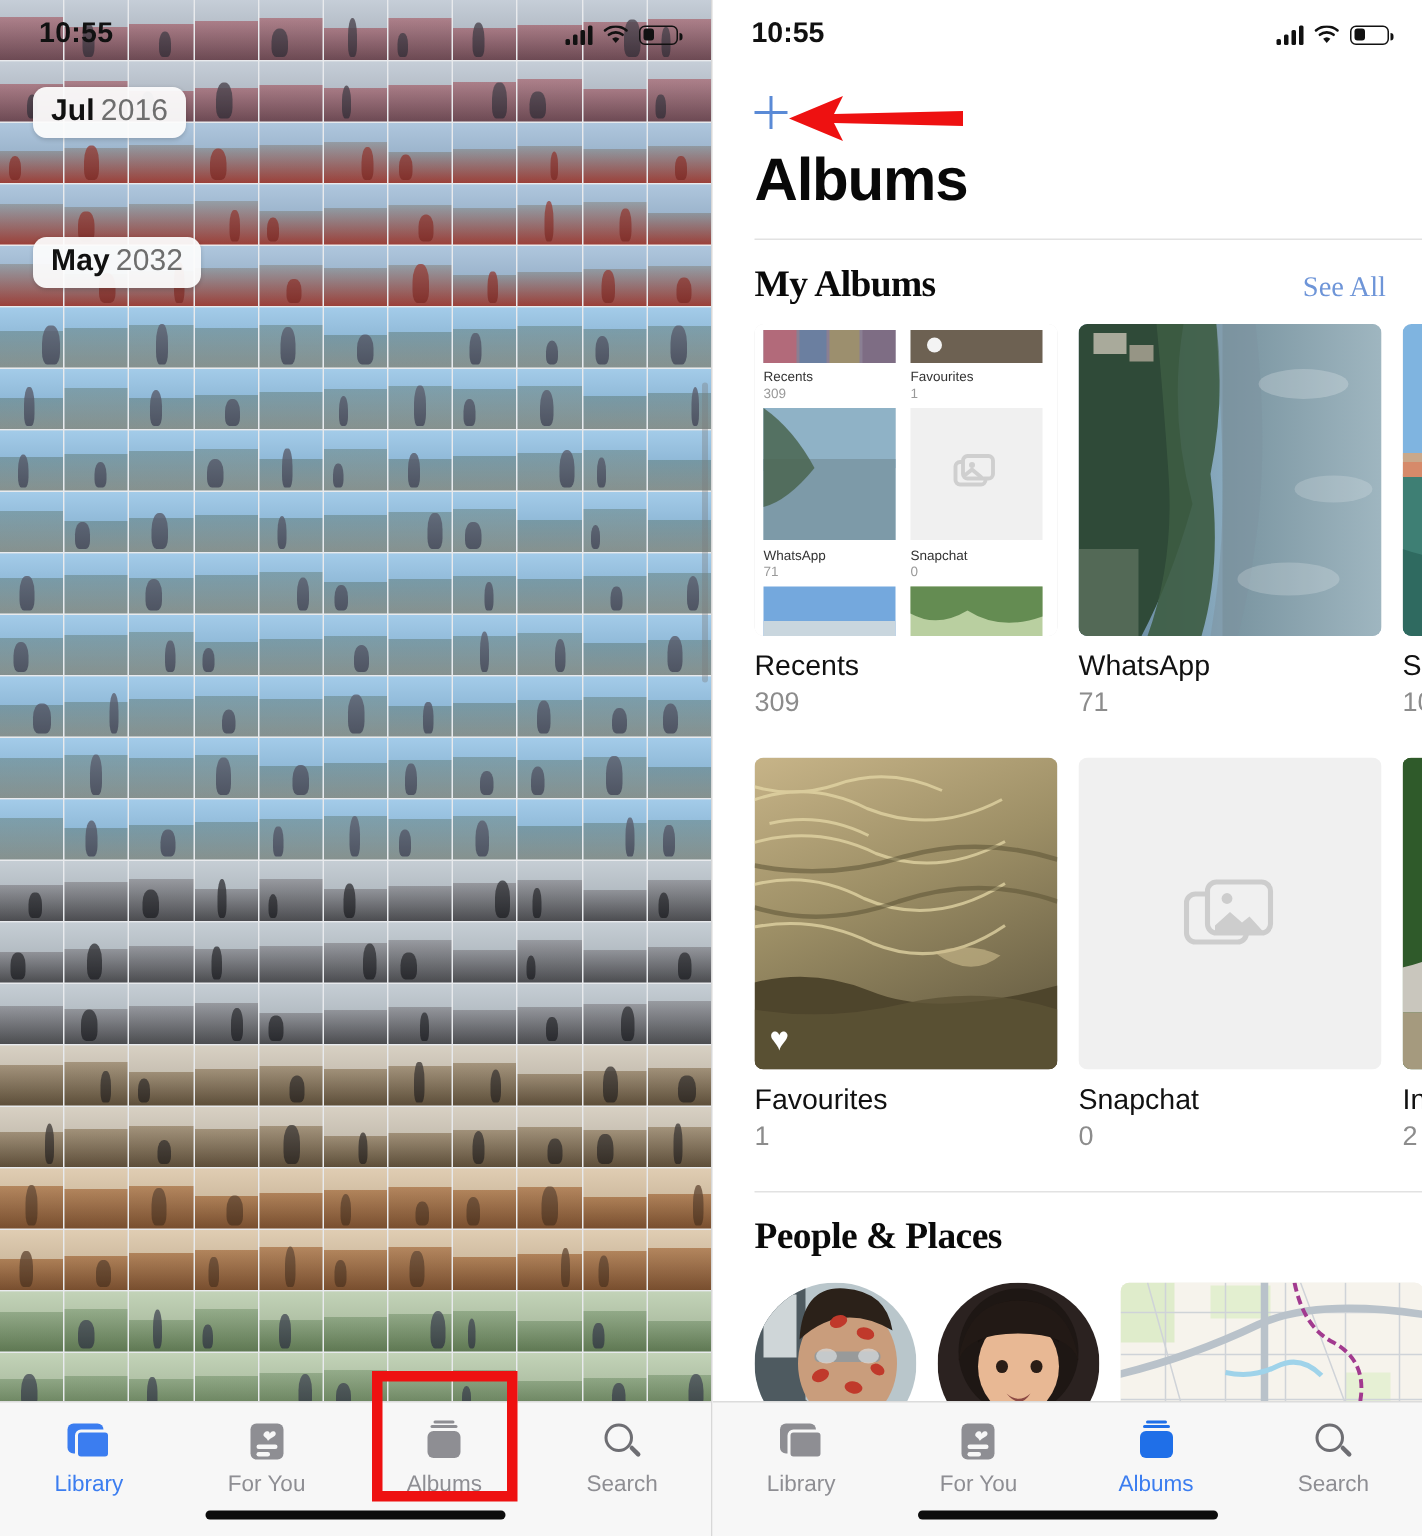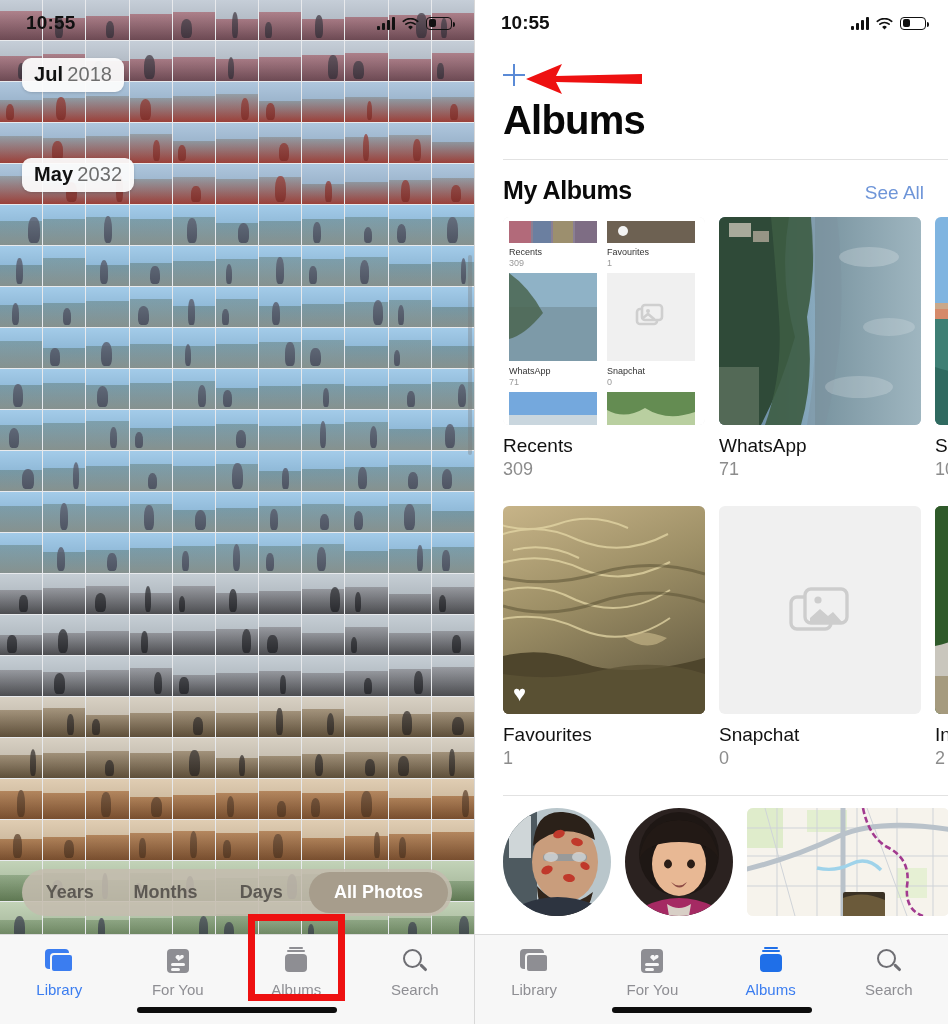--- a/index.html
+++ b/index.html
@@ -72,21 +72,21 @@
   .plus::before,.plus::after{ content:""; position:absolute; background:#5a8ad6; }
   .plus::before{ left:0; top:10px; width:22px; height:2px; }
   .plus::after{ top:0; left:10px; width:2px; height:22px; }
 
   .page-title { font-size:40px; font-weight:700; letter-spacing:-.8px;
      color:#080808; padding:6px 0 16px 28px; }
 
   .divider { height:1px; background:#e2e2e2; margin:0 0 0 28px; }
 
   .section-head { display:flex; align-items:baseline; justify-content:space-between;
-     padding:16px 24px 12px 28px; }
+     padding:16px 24px 12px 28px;font-family:Liberation Serif, serif; }
   .section-title { font-size:25px; font-weight:700; letter-spacing:-.4px; color:#0a0a0a; }
   .see-all { font-size:19px; color:#6e95d8; }
 
   .albums-row { display:flex; gap:14px; padding:0 0 0 28px; }
   .album-cell { width:202px; flex:0 0 auto; }
   .album-cell.partial { width:42px; overflow:hidden; }
   .album-thumb { width:202px; height:208px; border-radius:6px; overflow:hidden;
      position:relative; background:#eee; }
   .album-name { font-size:19px; color:#111; margin-top:10px; white-space:nowrap; }
   .album-count { font-size:18px; color:#8c8c8c; margin-top:2px; }
@@ -815,34 +815,28 @@
               <path d="M1.3 3.3a11 11 0 0114.4 0" stroke="#111" stroke-width="1.7" fill="none" stroke-linecap="round"></path>
             </svg>
         </span>
         <span class="batt">
             <i></i>
           </span>
       </div>
     </div>
 
     <div class="date-badge badge-1">
-      <b>Jul</b><span>2018</span>
+      <b>Jul</b><span>2016</span>
     </div>
     <div class="date-badge badge-2">
       <b>May</b><span>2032</span>
     </div>
 
     <div class="scroll-hint"></div>
 
-    <div class="segmented">
-      <div class="seg">Years</div>
-      <div class="seg">Months</div>
-      <div class="seg">Days</div>
-      <div class="seg wide active">All Photos</div>
-    </div>
 
     <div class="tabbar">
       <div class="tab active">
         <span class="ic ic-library">
             <i class="b1"></i>
             <i class="b2"></i>
           </span>
         <span class="tab-label">Library</span>
       </div>
       <div class="tab">
@@ -1059,20 +1053,23 @@
           </svg>
         </div>
         <div class="album-name">In</div>
         <div class="album-count">2</div>
       </div>
     </div>
 
     <div style="height:26px"></div>
     <div class="divider"></div>
 
+    <div class="section-head" style="padding-bottom:4px">
+      <div class="section-title">People &amp; Places</div>
+    </div>
 
     <div class="pp-row">
       <div class="pp-face">
         <svg viewBox="0 0 108 108" width="108" height="108">
           <rect width="108" height="108" fill="#b9c6cb"></rect>
           <rect x="0" y="0" width="34" height="108" fill="#4e5a60"></rect>
           <rect x="6" y="8" width="22" height="42" fill="#cfd6d8"></rect>
           <ellipse cx="62" cy="54" rx="33" ry="40" fill="#c99d7c"></ellipse>
           <path d="M30 38q28 -26 62 -6 -4 -26 -32 -28 -28 -2 -30 34z" fill="#2b2119"></path>
           <path d="M34 78q26 30 56 6 -6 28 -30 30 -24 2 -26 -36z" fill="#32261c"></path>

